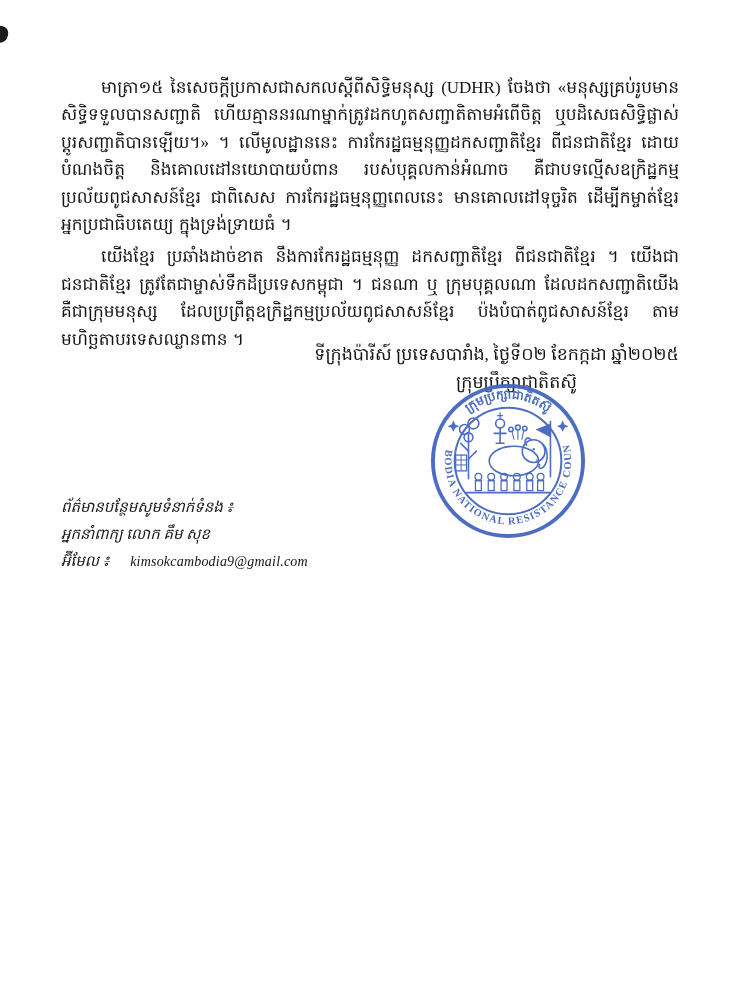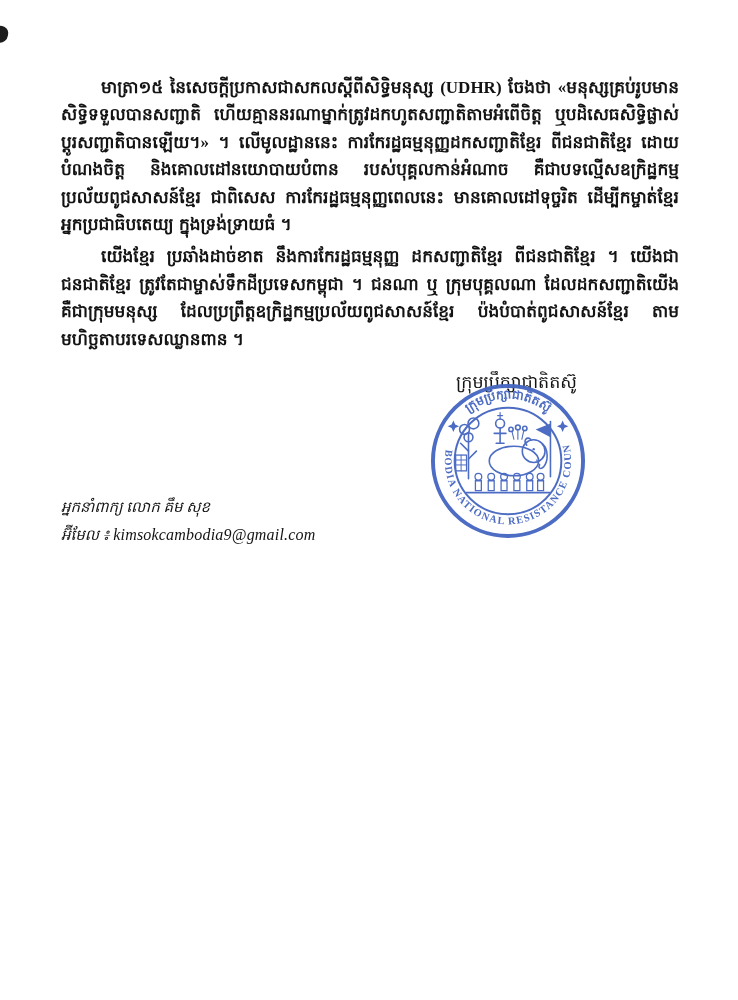--- a/index.html
+++ b/index.html
@@ -20,21 +20,20 @@
     width: 12px; height: 17px;
     background: #1d1d1d;
     border-radius: 2px 7px 8px 3px;
     transform: rotate(8deg);
   }
 
   .body-text {
     position: absolute;
     left: 61px; top: 74px;
     width: 618px;
-    font-weight: bold;
   }
   .para {
     font-size: 17px;
     line-height: 27.4px;
     text-align: justify;
     text-indent: 40px;
     color: #131313;
     word-spacing: 1px;
   }
   .para + .para { margin-top: 5px; }
@@ -72,36 +71,38 @@
     left: 61px; top: 494px;
     width: 330px;
     font-style: italic;
     font-size: 15px;
     line-height: 27px;
     color: #131313;
   }
   .contact .latin {
     font-family: "Liberation Serif", serif;
     font-style: italic;
-    font-size: 16px;
+    font-size: 14px;
     letter-spacing: 0.2px;
+    margin-left: 17px;
   }
 </style>
 </head>
 <body>
 
 <div class="page">
 
   <div class="scan-artifact"></div>
 
   <div class="body-text">
     <p class="para">មាត្រា១៥ នៃសេចក្តីប្រកាសជាសកលស្តីពីសិទ្ធិមនុស្ស (UDHR) ចែងថា «មនុស្សគ្រប់រូបមានសិទ្ធិទទួលបានសញ្ជាតិ ហើយគ្មាននរណាម្នាក់ត្រូវដកហូតសញ្ជាតិតាមអំពើចិត្ត ឬបដិសេធសិទ្ធិផ្លាស់ប្តូរសញ្ជាតិបានឡើយ។» ។ លើមូលដ្ឋាននេះ ការកែរដ្ឋធម្មនុញ្ញដកសញ្ជាតិខ្មែរ ពីជនជាតិខ្មែរ ដោយបំណងចិត្ត និងគោលដៅនយោបាយបំពាន របស់បុគ្គលកាន់អំណាច គឺជាបទល្មើសឧក្រិដ្ឋកម្មប្រល័យពូជសាសន៍ខ្មែរ ជាពិសេស ការកែរដ្ឋធម្មនុញ្ញពេលនេះ មានគោលដៅទុច្ចរិត ដើម្បីកម្ចាត់ខ្មែរអ្នកប្រជាធិបតេយ្យ ក្នុងទ្រង់ទ្រាយធំ ។</p>
     <p class="para">យើងខ្មែរ ប្រឆាំងដាច់ខាត នឹងការកែរដ្ឋធម្មនុញ្ញ ដកសញ្ជាតិខ្មែរ ពីជនជាតិខ្មែរ ។ យើងជាជនជាតិខ្មែរ ត្រូវតែជាម្ចាស់ទឹកដីប្រទេសកម្ពុជា ។ ជនណា ឬ ក្រុមបុគ្គលណា ដែលដកសញ្ជាតិយើង គឺជាក្រុមមនុស្ស ដែលប្រព្រឹត្តឧក្រិដ្ឋកម្មប្រល័យពូជសាសន៍ខ្មែរ ប៉ងបំបាត់ពូជសាសន៍ខ្មែរ តាមមហិច្ឆតាបរទេសឈ្លានពាន ។</p>
   </div>
 
+  <div class="dateline">ទីក្រុងប៉ារីស៍ ប្រទេសបារាំង, ថ្ងៃទី០២ ខែកក្កដា ឆ្នាំ២០២៥</div>
 
   <div class="orgline">ក្រុមប្រឹក្សាជាតិតស៊ូ</div>
 
   <div class="seal">
     <svg viewBox="0 0 160 160" xmlns="http://www.w3.org/2000/svg">
       <defs>
         <path id="arc-bottom" d="M 18.2,63.4 A 64,64 0 1 0 141.8,63.4" fill="none"></path>
         <path id="arc-top" d="M 25.4,48.5 A 63,63 0 0 1 134.6,48.5" fill="none"></path>
       </defs>
 
@@ -167,20 +168,21 @@
           <circle cx="102" cy="96" r="3.4"></circle>
             <path d="M 99,100 h 6 v 10 h -6 z"></path>
           <circle cx="113" cy="96" r="3.4"></circle>
             <path d="M 110,100 h 6 v 10 h -6 z"></path>
         </g>
       </g>
     </svg>
   </div>
 
   <div class="contact">
+    <div>ព័ត៌មានបន្ថែមសូមទំនាក់ទំនង ៖</div>
     <div>អ្នកនាំពាក្យ លោក គឹម សុខ</div>
     <div>
       <span>អ៊ីមែល ៖</span>
       <span class="latin">kimsokcambodia9@gmail.com</span>
     </div>
   </div>
 
 </div>
 
 </body></html>

